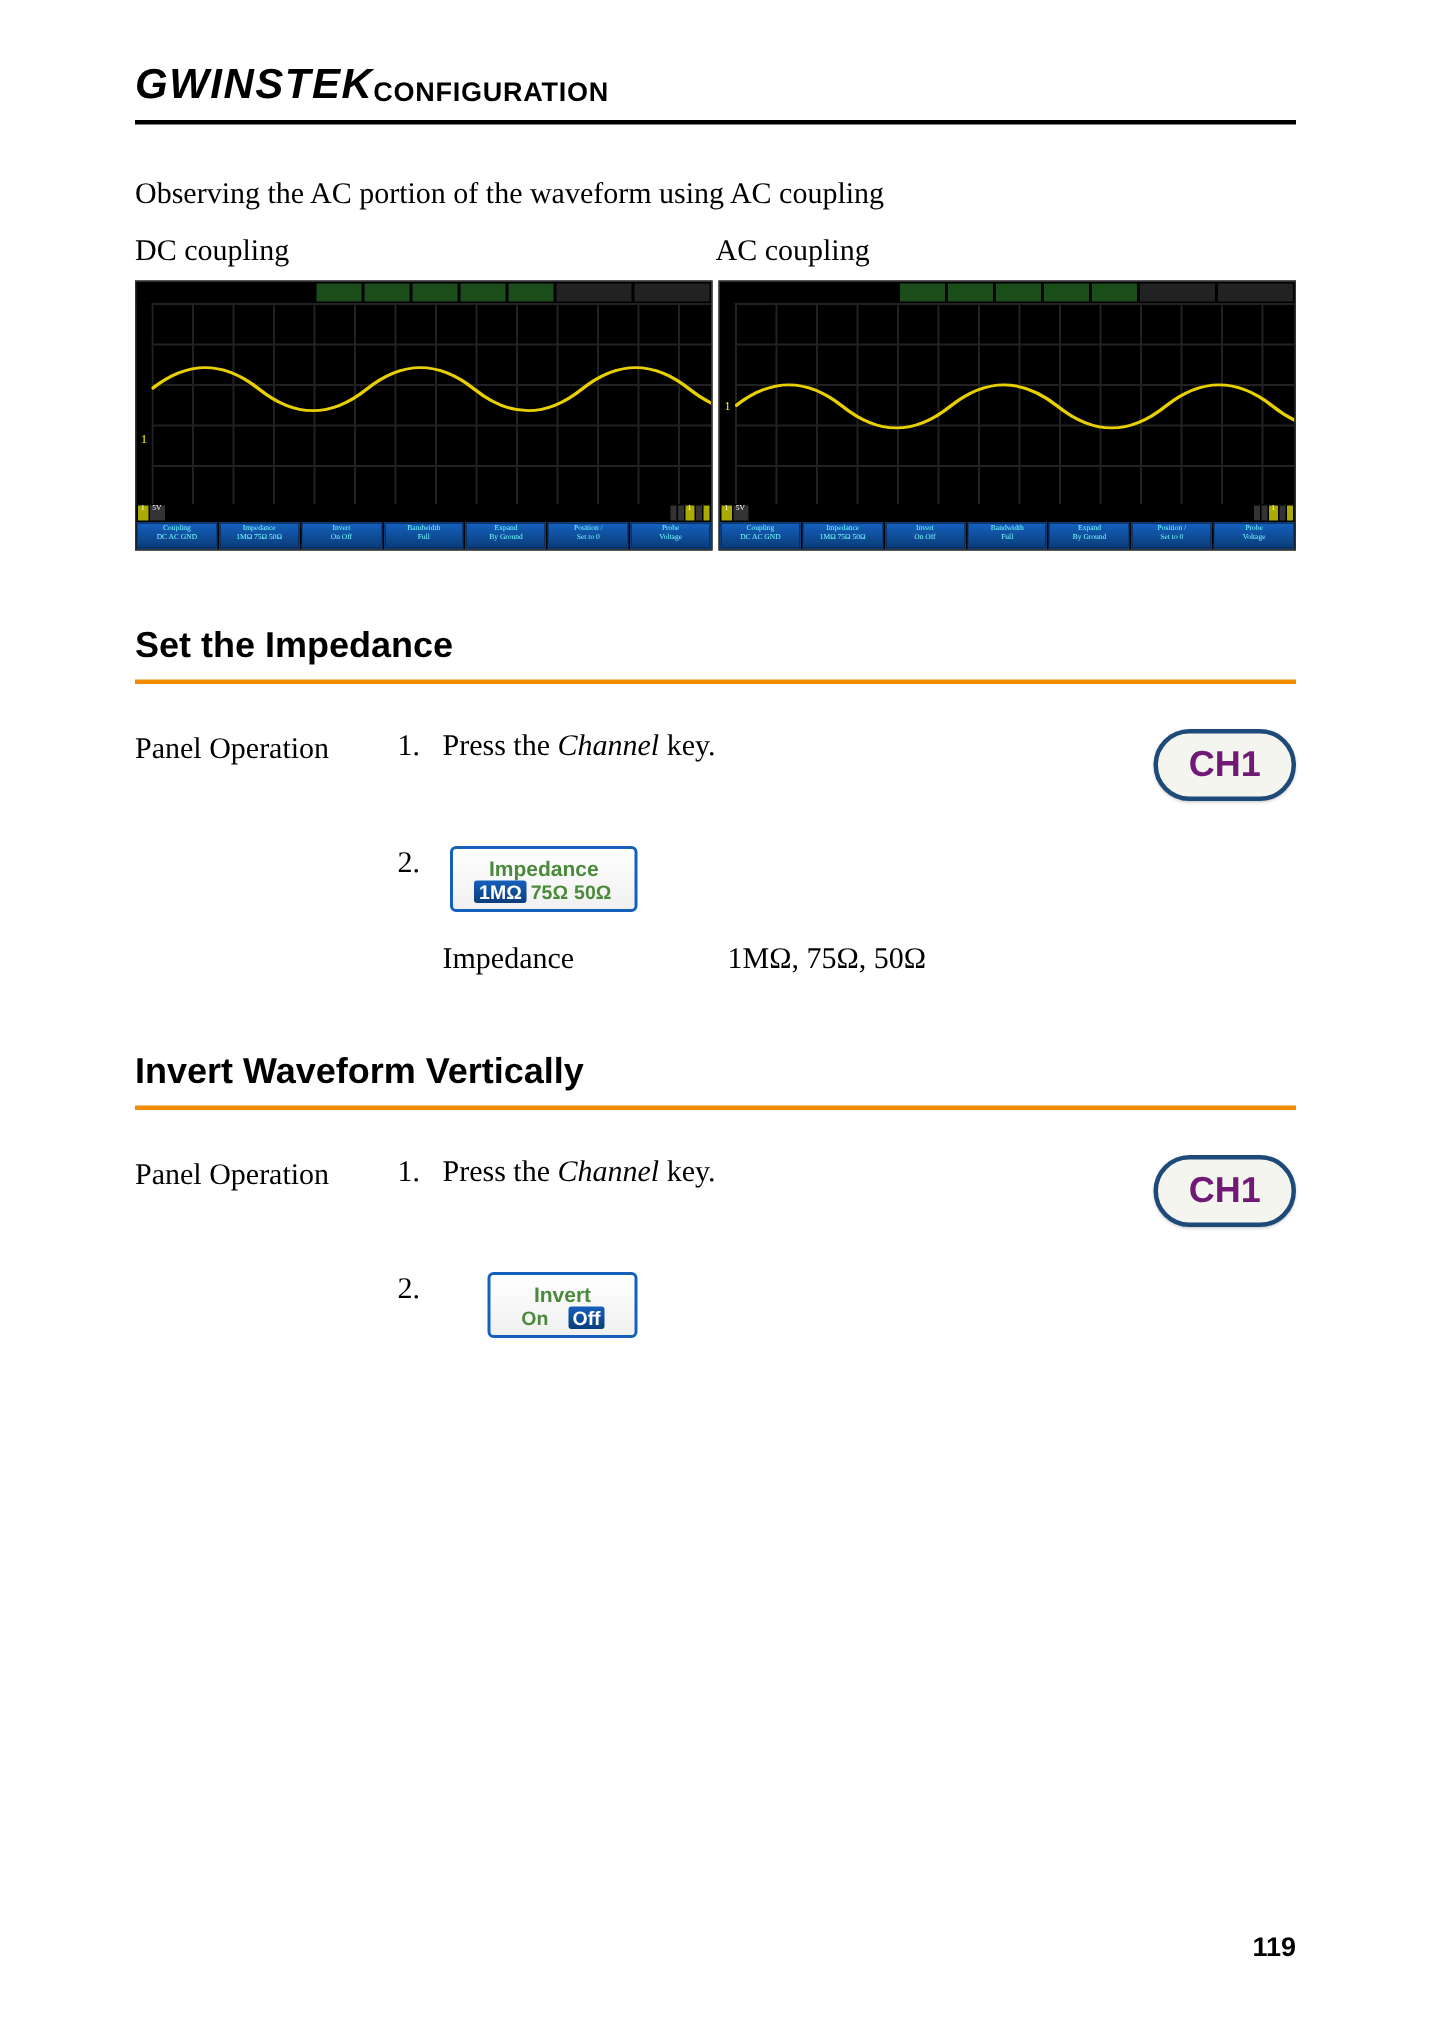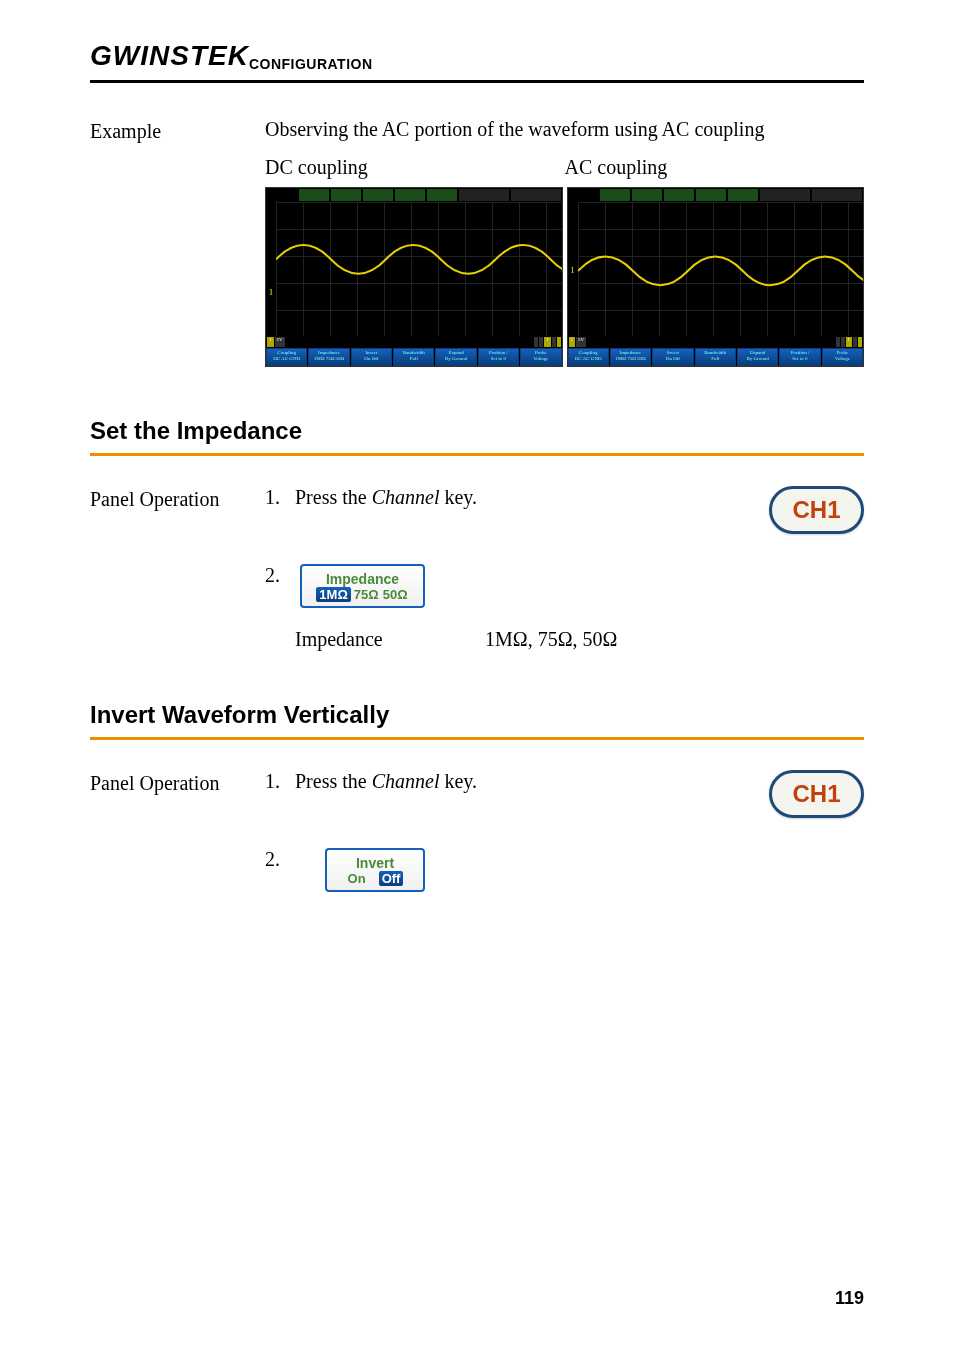--- a/index.html
+++ b/index.html
@@ -22,21 +22,21 @@
       font-family: Arial, sans-serif;
       font-weight: 900;
       font-size: 28px;
       letter-spacing: 1px;
       color: #000;
     }
     .logo .gw { font-style: italic; }
     .header-title {
       font-family: Arial, sans-serif;
       font-weight: bold;
-      font-size: 14px;
+      font-size: 18px;
       letter-spacing: 0.5px;
     }
     .row {
       display: flex;
       margin-bottom: 10px;
     }
     .label-col {
       width: 175px;
       flex-shrink: 0;
       font-size: 20px;
@@ -176,21 +176,21 @@
       width: 95px;
       height: 48px;
       border: 3px solid #1e4a7a;
       border-radius: 24px;
       display: flex;
       align-items: center;
       justify-content: center;
       font-family: Arial, sans-serif;
       font-weight: bold;
       font-size: 24px;
-      color: #c2410c;
+      color: #701a75;
       background: #f5f5f0;
       box-shadow: 0 1px 2px rgba(0,0,0,0.2);
     }
     .soft-button {
       width: 125px;
       height: 44px;
       border: 2px solid #1560bd;
       border-radius: 4px;
       background: linear-gradient(#fff, #f0f0f0);
       display: flex;
@@ -237,21 +237,20 @@
   </style>
 </head>
 <body>
 
 <div class="header">
   <div class="logo"><span class="gw">GWINSTEK</span></div>
   <div class="header-title">CONFIGURATION</div>
 </div>
 
 <div class="row">
-  <div class="label-col">Example</div>
   <div class="content-col">
     <div>Observing the AC portion of the waveform using AC coupling</div>
     <div class="coupling-headers">
       <div>DC coupling</div>
       <div>AC coupling</div>
     </div>
     <div class="screenshots">
 
       <div class="scope-screen">
         <div class="scope-top">

